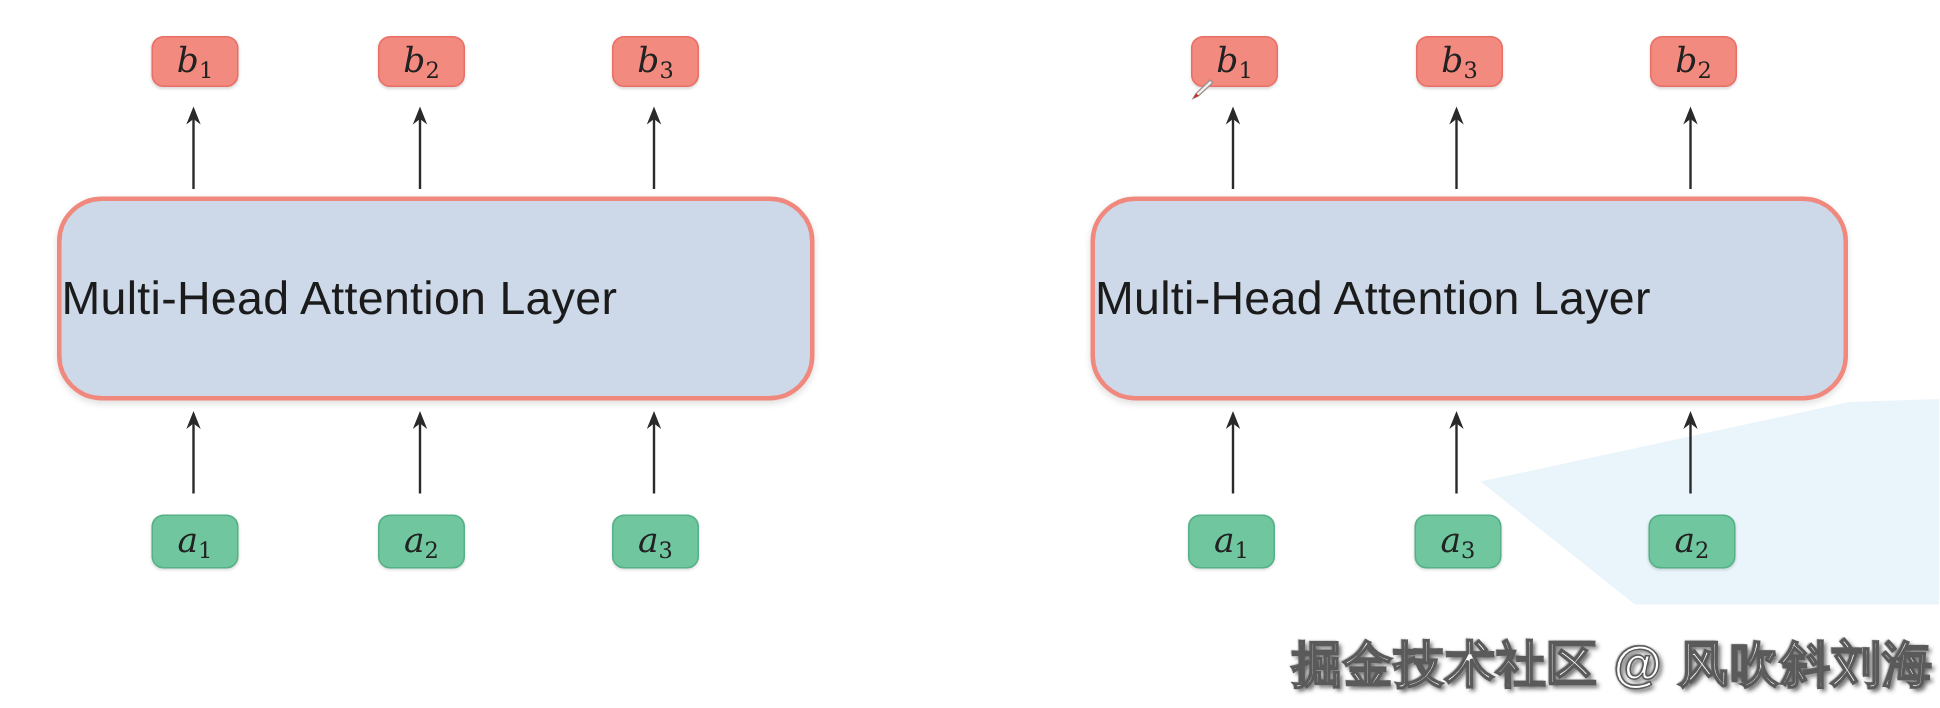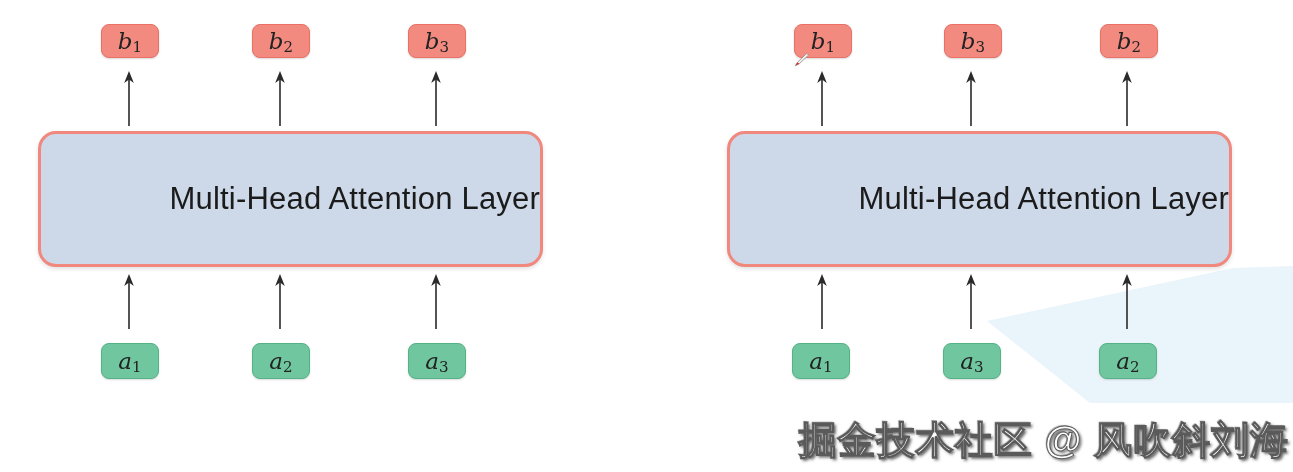--- a/index.html
+++ b/index.html
@@ -21,30 +21,30 @@
     color:var(--label-text);
     font-family:"DejaVu Serif",serif;
     box-shadow:0 1px 2px rgba(0,0,0,.15);
   }
   .node.out{background:var(--output-fill);border:1px solid var(--output-border);}
   .node.in {background:var(--input-fill); border:1px solid var(--input-border);height:34px;}
   .node .base{font-style:italic;font-size:23px;line-height:1;}
   .node .sub{font-style:normal;font-size:15px;line-height:1;transform:translateY(6px);}
   .layer{
     position:absolute;width:505px;height:136px;background:var(--layer-fill);
-    border:3px solid var(--layer-border);border-radius:18px;box-sizing:border-box;
-    display:flex;align-items:center;justify-content:flex-end;
+    border:3px solid var(--layer-border);border-radius:30px;box-sizing:border-box;
+    display:flex;align-items:center;justify-content:flex-start;
     box-shadow:0 2px 4px rgba(0,0,0,.12);
   }
   .layer span{font-size:31px;color:var(--title-text);letter-spacing:.2px;}
   .arrow{position:absolute;width:14px;height:58px;}
   .pen{position:absolute;width:17px;height:17px;}
   .watermark{
     position:absolute;right:4px;bottom:6px;
-    font-size:38px;font-weight:bold;color:#ffffff;letter-spacing:1px;
+    font-size:33px;font-weight:bold;color:#ffffff;letter-spacing:1px;
     -webkit-text-stroke:1px #5a5a5a;
     text-shadow:2px 2px 3px rgba(70,70,70,.85), -1px -1px 1px rgba(90,90,90,.6);
     white-space:nowrap;
     margin-left:36px;
   }
 </style>
 </head>
 <body>
 
 <div class="canvas">

